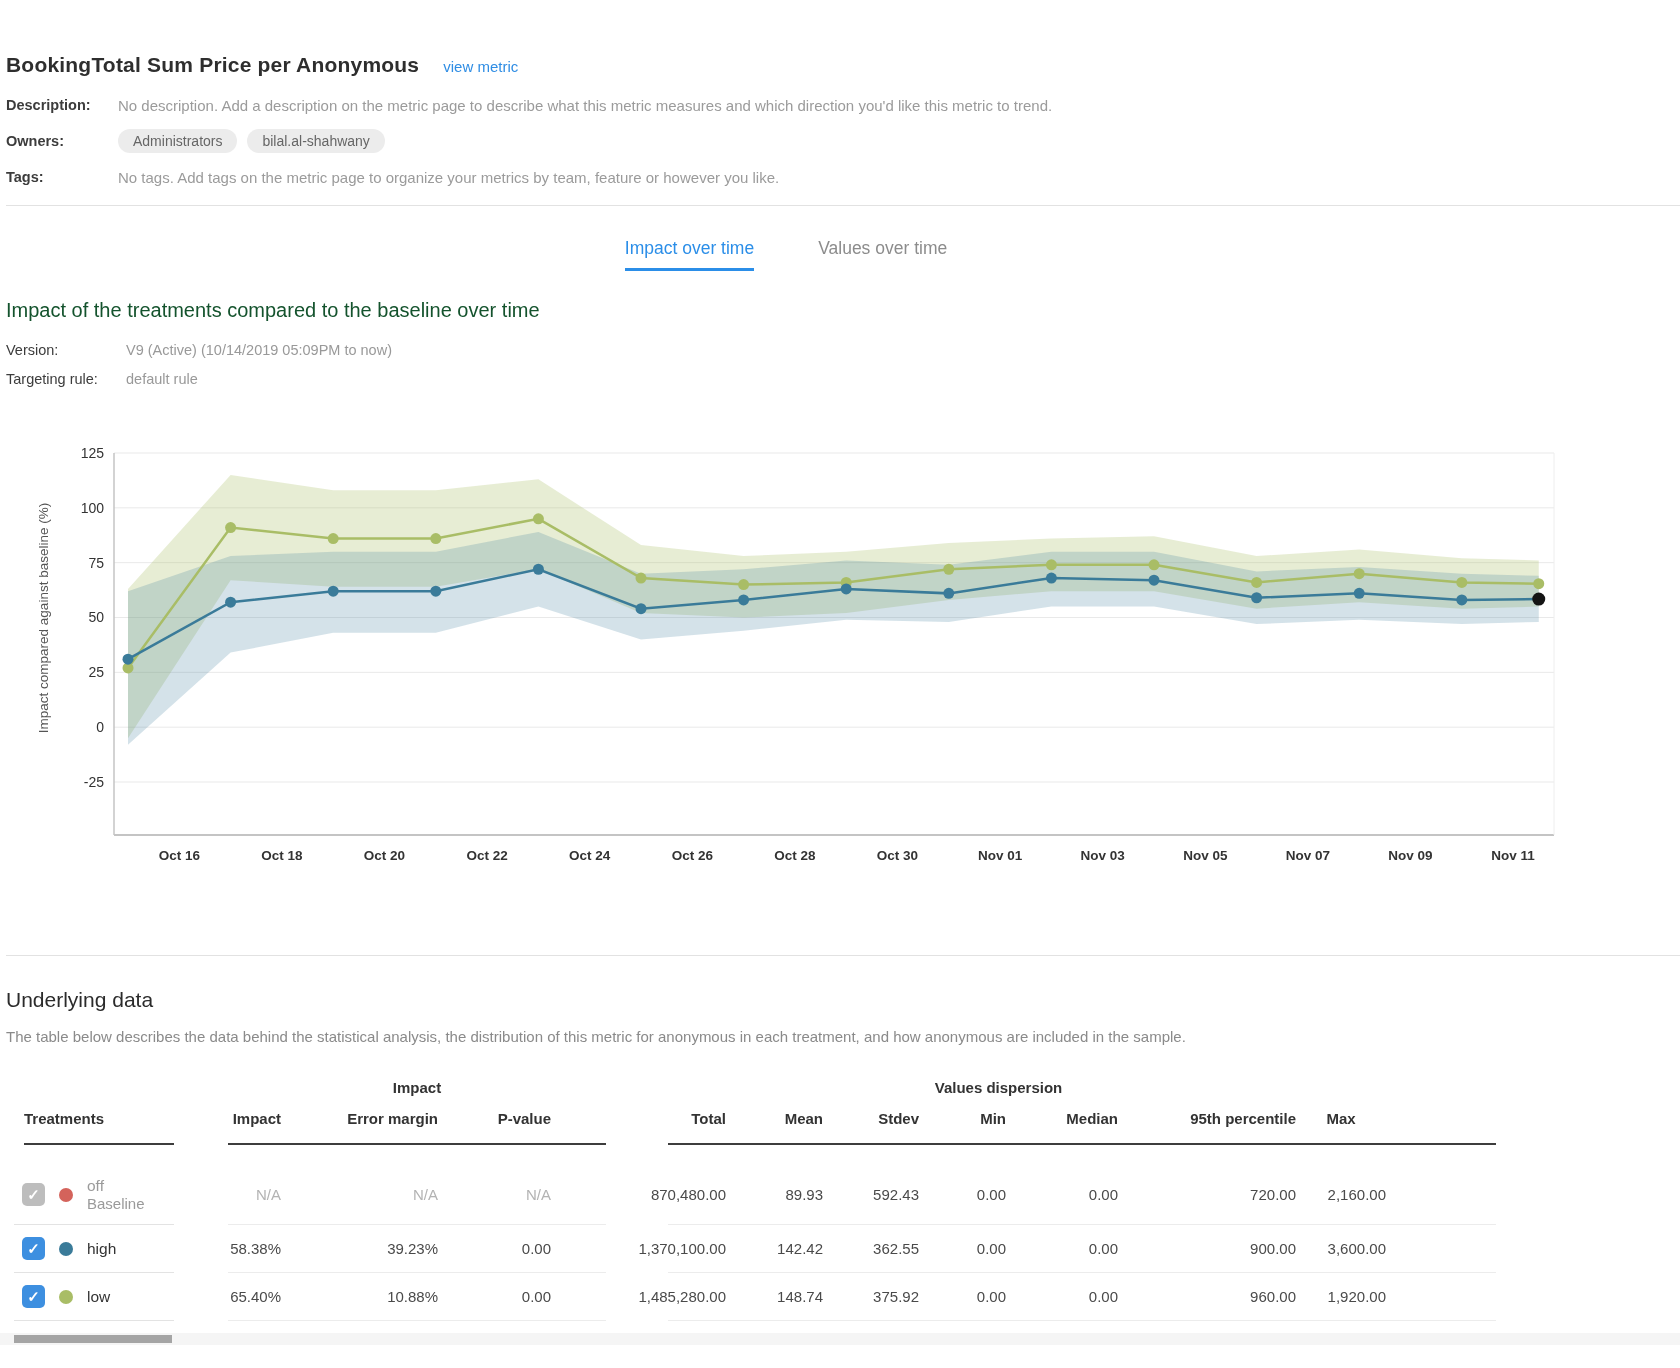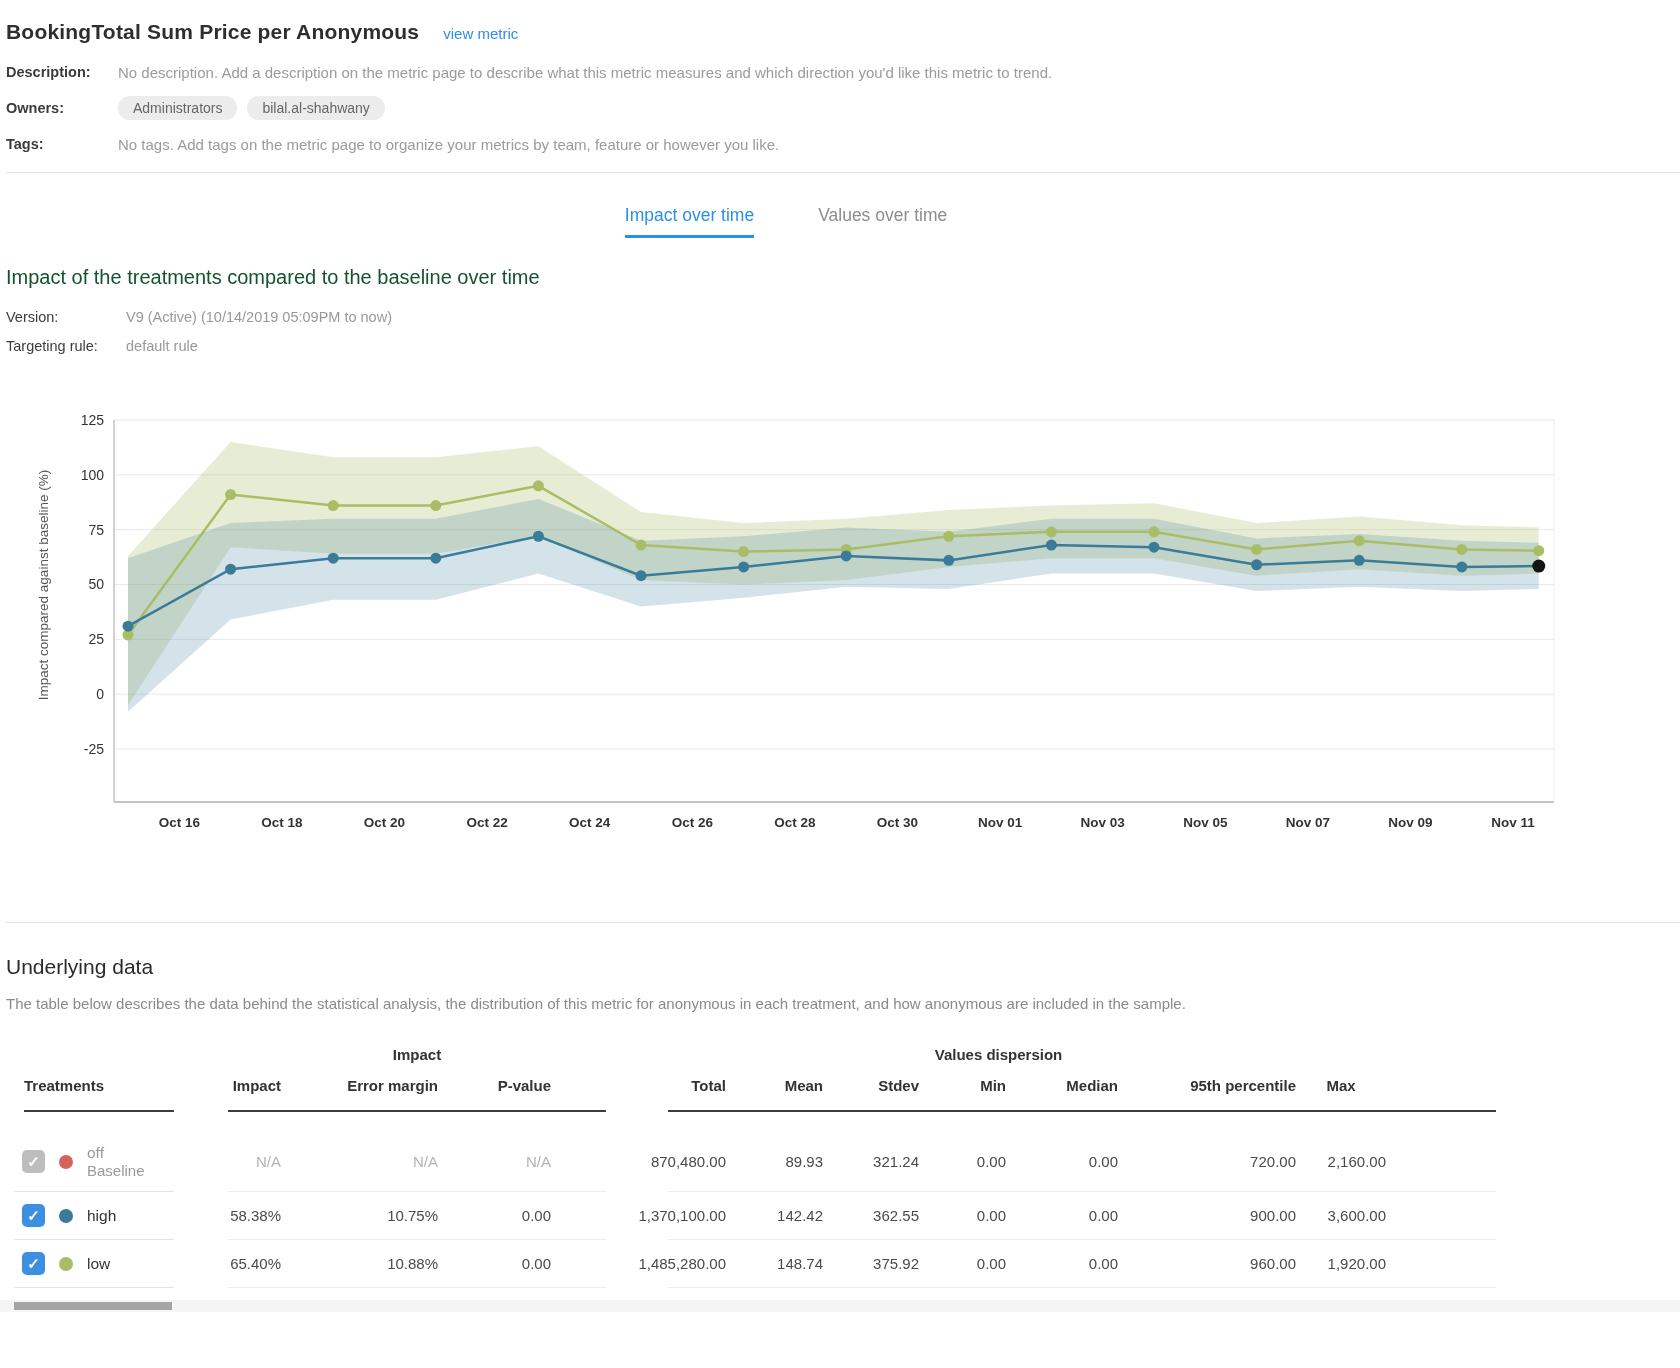--- a/index.html
+++ b/index.html
@@ -1,17 +1,17 @@
 <!DOCTYPE html>
 <html><head>
 <meta charset="utf-8">
 <style>
   html,body{margin:0;padding:0;background:#fff;}
   body{width:1680px;height:1368px;overflow:hidden;font-family:"Liberation Sans",sans-serif;color:#333;}
-  .page{padding:18px 0 0 6px;position:relative;}
+  .page{padding:18px 0 0 6px;position:relative;margin-top:33px;}
 
   .header-row{display:flex;align-items:baseline;gap:24px;margin:2px 0 16px 0;}
   .title{font-size:21px;font-weight:700;color:#2e2e2e;letter-spacing:.2px;}
   .view-metric{font-size:15px;color:#2f8de4;text-decoration:none;cursor:pointer;}
 
   .meta-row{display:flex;align-items:center;margin-bottom:12px;font-size:15px;min-height:24px;}
   .meta-label{width:112px;flex:none;font-weight:700;color:#3c3c3c;font-size:14.5px;}
   .meta-value{color:#9b9b9b;}
   .pills{display:flex;gap:10px;}
   .pill{background:#ececec;color:#666;border-radius:12px;padding:4px 15px;font-size:14px;}
@@ -211,39 +211,39 @@
         <div>
           <div class="tname">off</div>
           <div class="sub">Baseline</div>
         </div>
       </div>
       <div class="num muted-num" style="grid-area: 5 / 3;">N/A</div>
       <div class="num muted-num" style="grid-area: 5 / 4;">N/A</div>
       <div class="num muted-num" style="grid-area: 5 / 5;">N/A</div>
       <div class="num" style="grid-area: 5 / 7;">870,480.00</div>
       <div class="num" style="grid-area: 5 / 8;">89.93</div>
-      <div class="num" style="grid-area: 5 / 9;">321.24</div>
+      <div class="num" style="grid-area: 5 / 9;">592.43</div>
       <div class="num" style="grid-area: 5 / 10;">0.00</div>
       <div class="num" style="grid-area: 5 / 11;">0.00</div>
       <div class="num" style="grid-area: 5 / 12; text-align: right;">720.00</div>
       <div class="num" style="grid-area: 5 / 13;">2,160.00</div>
       <div class="s-treat" style="grid-area: 6 / 1 / auto / 2;"></div>
       <div class="s-impact" style="grid-area: 6 / 3 / auto / 6;"></div>
       <div class="s-disp" style="grid-area: 6 / 7 / auto / 14;"></div>
       <div class="treat-cell" style="grid-area: 7 / 1;">
         <div class="cb" style="background: rgb(61, 143, 224);">
           <span>✓</span>
         </div>
         <span class="dot" style="background: rgb(58, 123, 153);"></span>
         <div>
           <div class="tname">high</div>
         </div>
       </div>
       <div class="num" style="grid-area: 7 / 3;">58.38%</div>
-      <div class="num" style="grid-area: 7 / 4;">10.75%</div>
+      <div class="num" style="grid-area: 7 / 4;">39.23%</div>
       <div class="num" style="grid-area: 7 / 5;">0.00</div>
       <div class="num" style="grid-area: 7 / 7;">1,370,100.00</div>
       <div class="num" style="grid-area: 7 / 8;">142.42</div>
       <div class="num" style="grid-area: 7 / 9; text-align: right;">362.55</div>
       <div class="num" style="grid-area: 7 / 10;">0.00</div>
       <div class="num" style="grid-area: 7 / 11;">0.00</div>
       <div class="num" style="grid-area: 7 / 12;">900.00</div>
       <div class="num" style="grid-area: 7 / 13;">3,600.00</div>
       <div class="s-treat" style="grid-area: 8 / 1 / auto / 2;"></div>
       <div class="s-impact" style="grid-area: 8 / 3 / auto / 6;"></div>

